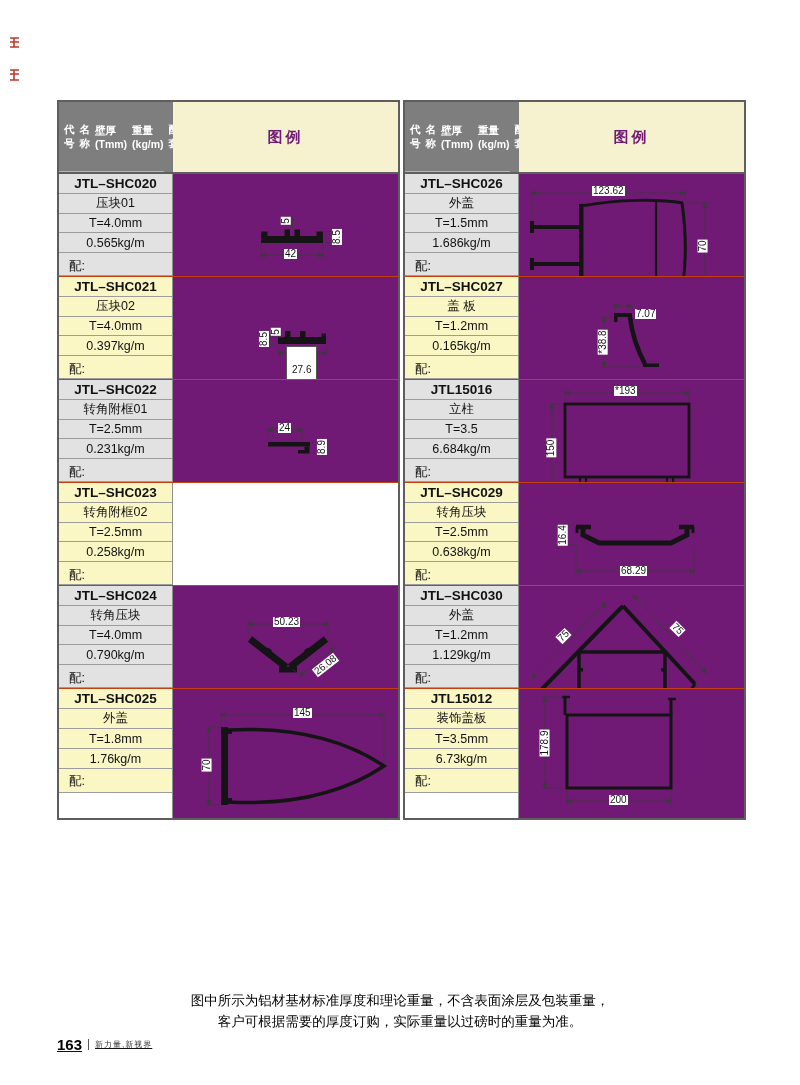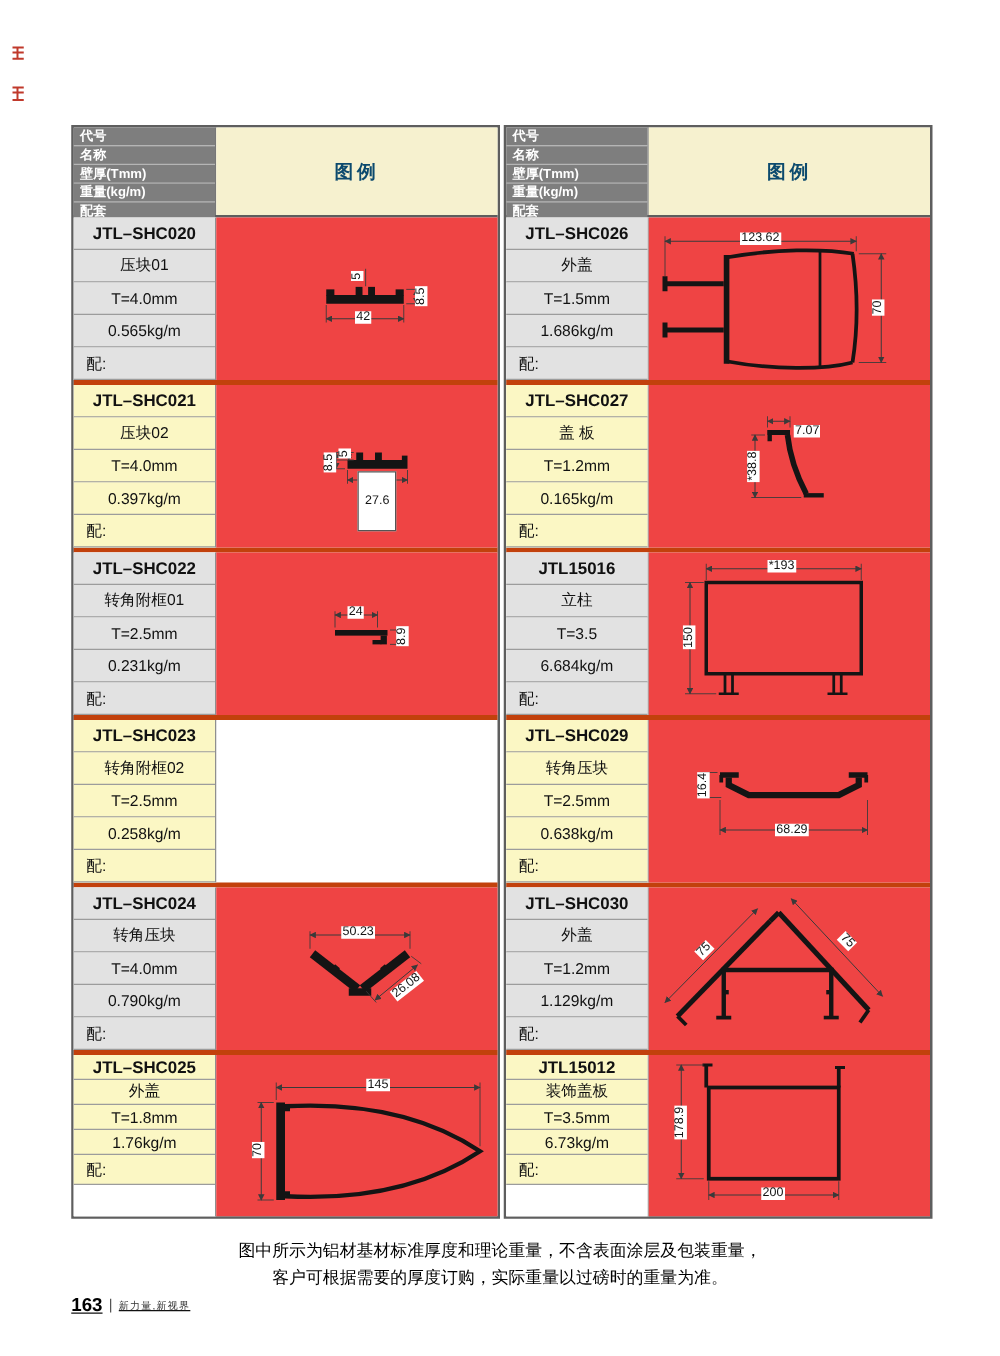--- a/index.html
+++ b/index.html
@@ -10,44 +10,44 @@
 
   
   .printmarks{position:absolute;left:8px;top:36px;width:14px;height:48px;}
 
   
   .table-wrap{position:absolute;left:57px;top:100px;width:689px;display:flex;gap:3px;}
   .col-group{width:343px;box-sizing:border-box;border:2px solid #5e5e5e;background:#fff;}
 
   .group-header{display:flex;height:70px;border-bottom:2px solid #5e5e5e;}
   .hdr-labels{width:114px;box-sizing:border-box;border-right:1px solid #777;
-              display:flex;flex-direction:column;}
+              display:flex;}
   .hdr-cell{flex:1;background:#7e7e7e;color:#fff;font-size:10.5px;font-weight:bold;
             display:flex;align-items:center;padding-left:5px;border-bottom:1px solid #b5b5b5;}
   .hdr-cell:last-child{border-bottom:none;}
   .legend-cell{flex:1;background:#f6f1cf;display:flex;align-items:center;justify-content:center;
-               font-size:15px;font-weight:bold;letter-spacing:3px;color:#0c4a6e;}
-
-  .block{display:flex;height:134px;box-sizing:border-box;border-bottom:4px solid #c2410c;}
+               font-size:15px;font-weight:bold;letter-spacing:3px;color:#701a75;}
+
+  .block{display:flex;height:103px;box-sizing:border-box;border-bottom:1px solid #c2410c;}
   .block:last-child{height:129px;border-bottom:none;}
   .labels{width:114px;box-sizing:border-box;border-right:1px solid #8f8f8f;
           display:flex;flex-direction:column;background:#fff;}
   .cell{height:26px;box-sizing:border-box;border-bottom:1px solid #9c9c9c;
         display:flex;align-items:center;justify-content:center;
         font-size:12.5px;color:#111;}
   .cell.code{font-weight:bold;font-size:13.5px;}
   .cell.match{justify-content:flex-start;align-items:flex-start;
               padding:5px 0 0 10px;}
   .filler{flex:1;background:#fff;}
   .tone-gray  .cell{background:#e2e2e2;}
   .tone-cream .cell{background:#fbf7c4;}
   .block.short .cell{height:20px;}
   .block.short .cell.match{height:24px;padding-top:4px;}
 
-  .diagram{flex:1;position:relative;background:#ef4444;overflow:hidden;}
+  .diagram{flex:1;position:relative;background:#701a75;overflow:hidden;}
   .diagram svg{position:absolute;left:0;top:0;}
 
   .p{fill:#141414;stroke:none;}
   .s{stroke:#141414;fill:none;}
   .dl{stroke:#3a3a3a;stroke-width:0.8;fill:none;marker-start:url(#ar);marker-end:url(#ar);}
   .xl{stroke:#3a3a3a;stroke-width:0.7;fill:none;}
 
   .dim{position:absolute;font-size:10px;line-height:1;color:#141414;background:#fff;
        padding:0 1px;white-space:nowrap;}
   .dim.rot{transform:rotate(-90deg);}

